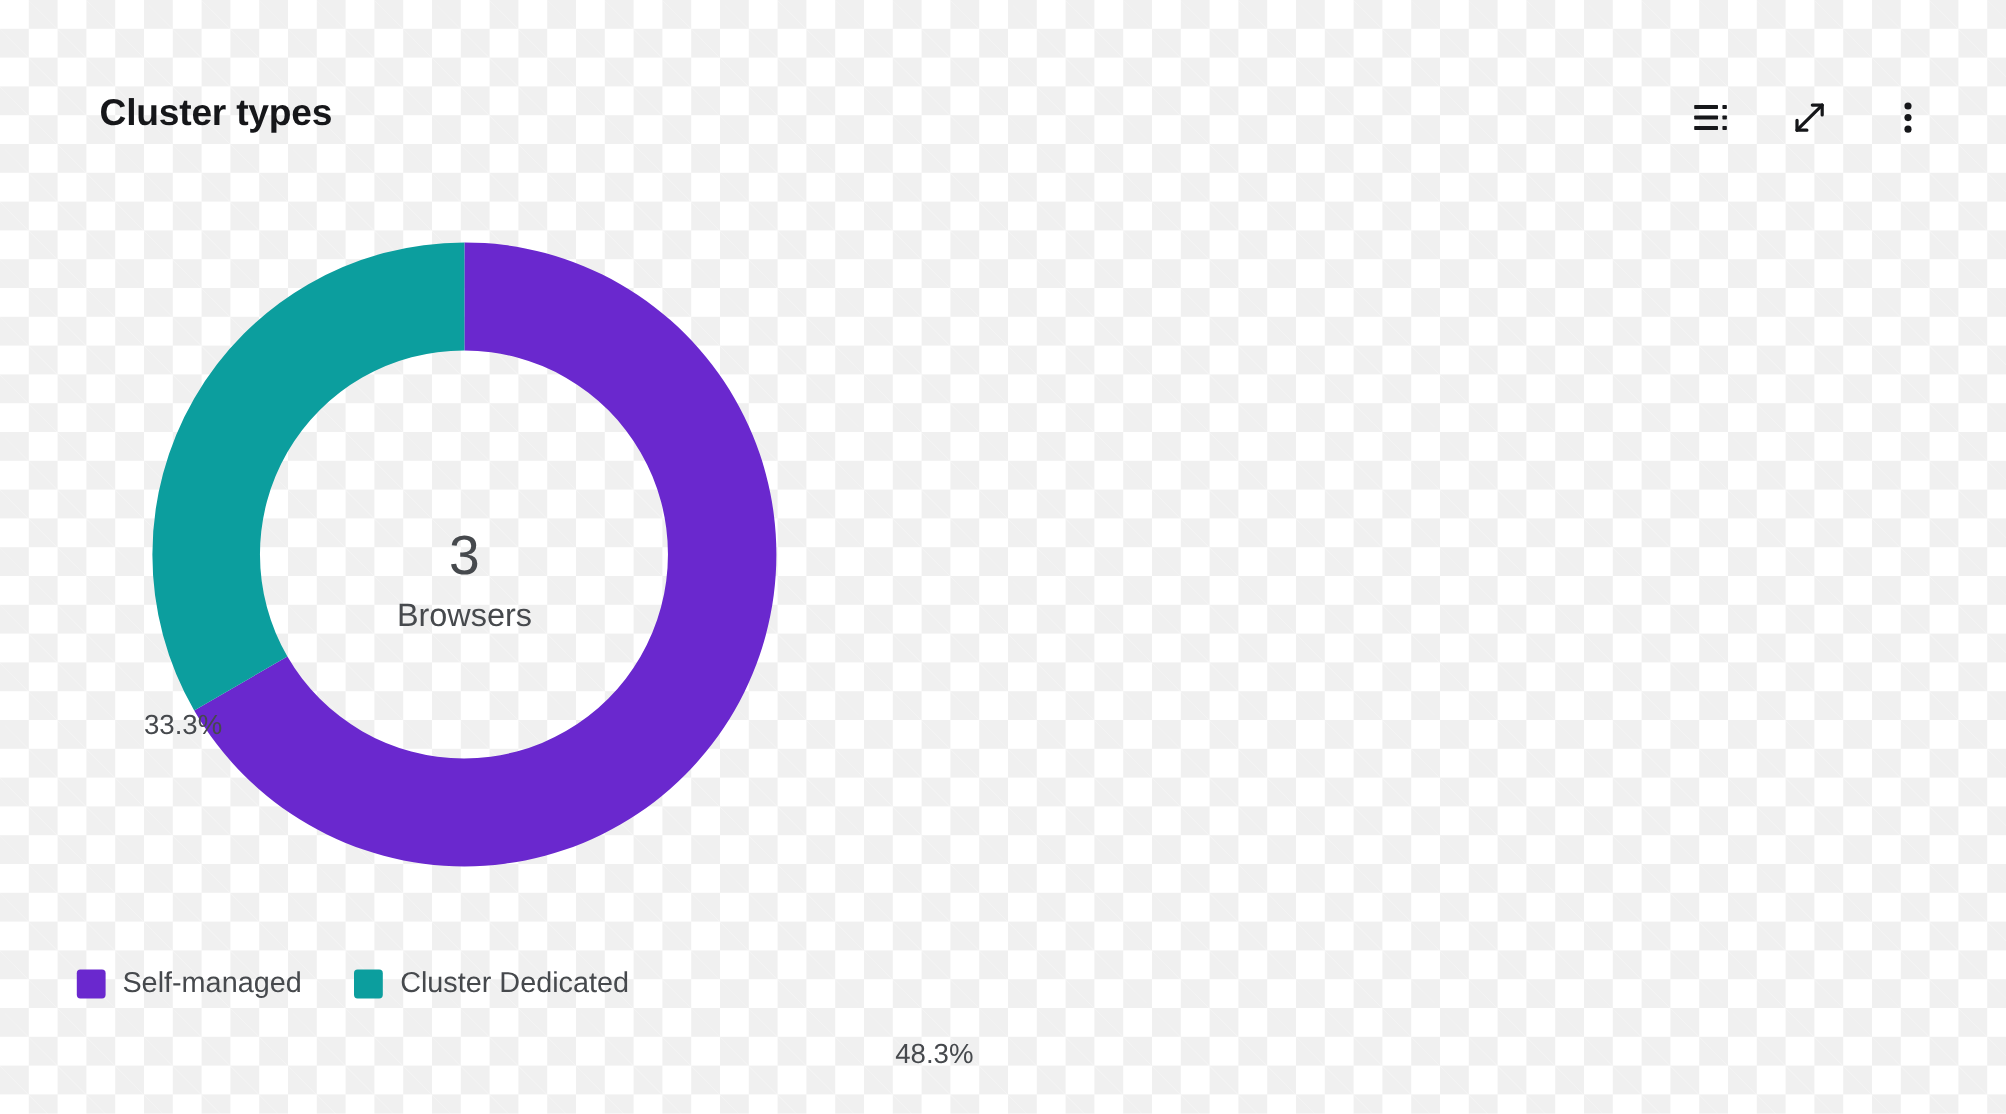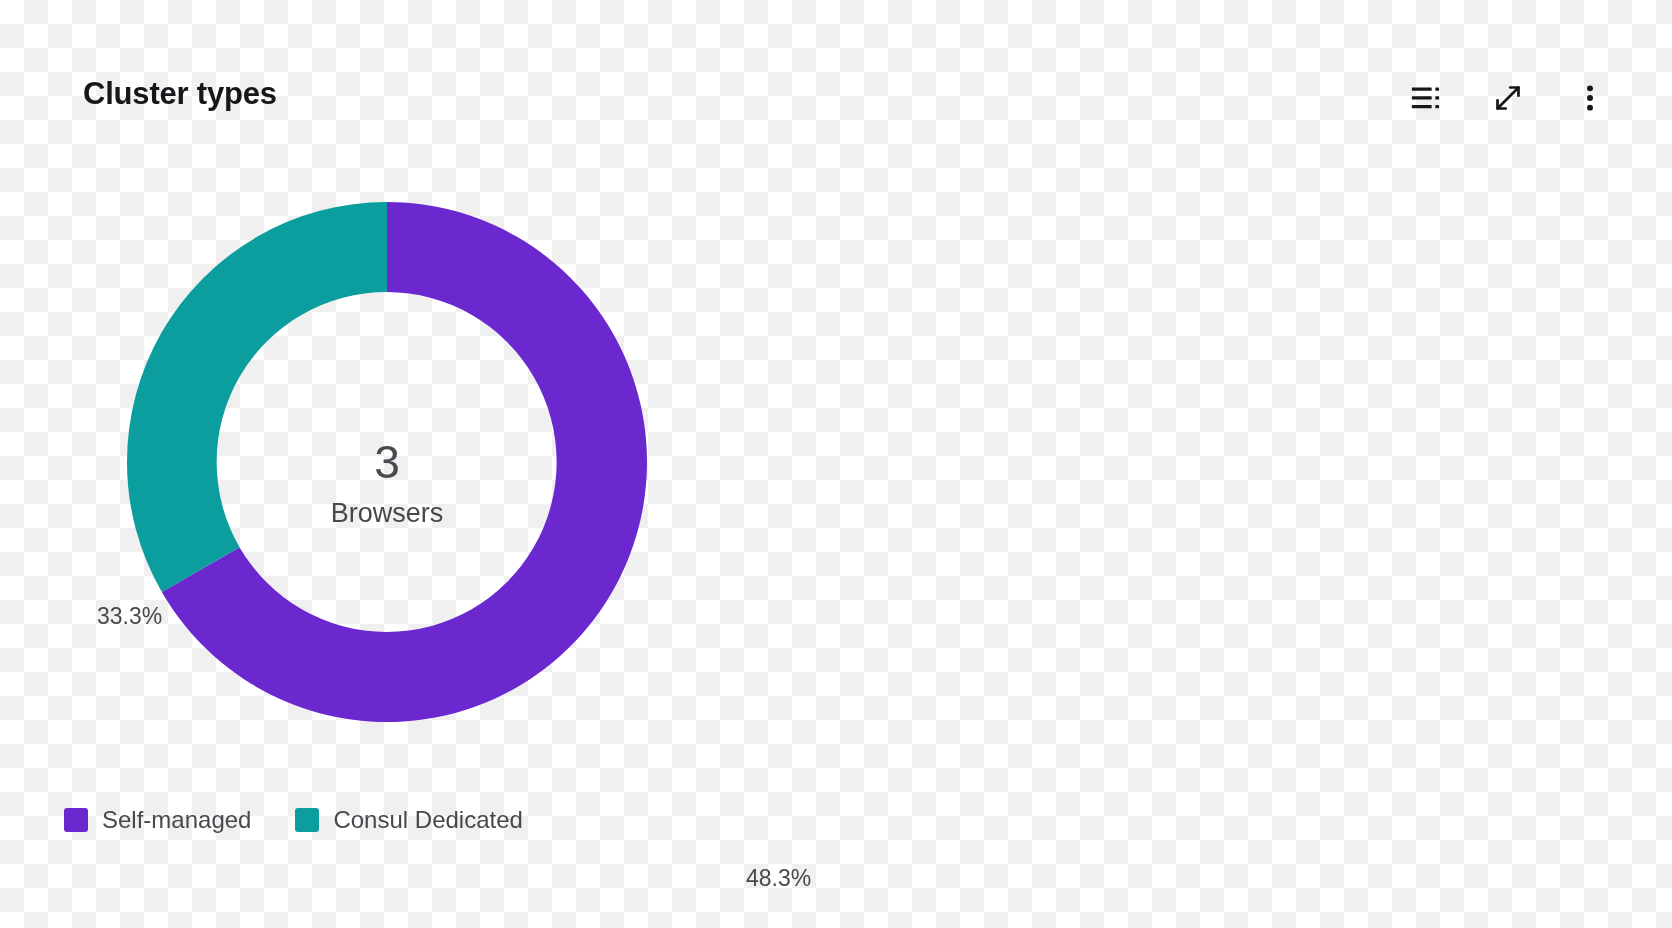--- a/index.html
+++ b/index.html
@@ -106,21 +106,21 @@
   }
 
   .slice-label {
     position: absolute;
     font-size: 23px;
     color: #46494d;
     white-space: nowrap;
     line-height: 1;
   }
 
-  .slice-label-left  { left: 97px;  top: 455px; }
+  .slice-label-left  { left: 97px;  top: 443px; padding-left: 23px; }
   .slice-label-right { left: 746px; top: 717px; }
 
   
   .legend {
     position: absolute;
     left: 64px;
     bottom: 96px;
     display: flex;
     align-items: flex-start;
     gap: 44px;
@@ -227,18 +227,18 @@
 
   <div class="legend">
 
     <div class="legend-item">
       <span class="legend-swatch" id="legend-swatch-0" style="background-color: rgb(106, 40, 206);"></span>
       <span class="legend-text">Self-managed</span>
     </div>
 
     <div class="legend-item">
       <span class="legend-swatch" id="legend-swatch-1" style="background-color: rgb(12, 158, 158);"></span>
-      <span class="legend-text">Consul Dedicated</span>
+      <span class="legend-text">Cluster Dedicated</span>
     </div>
 
   </div>
 
 </div>
 
 </body></html>

